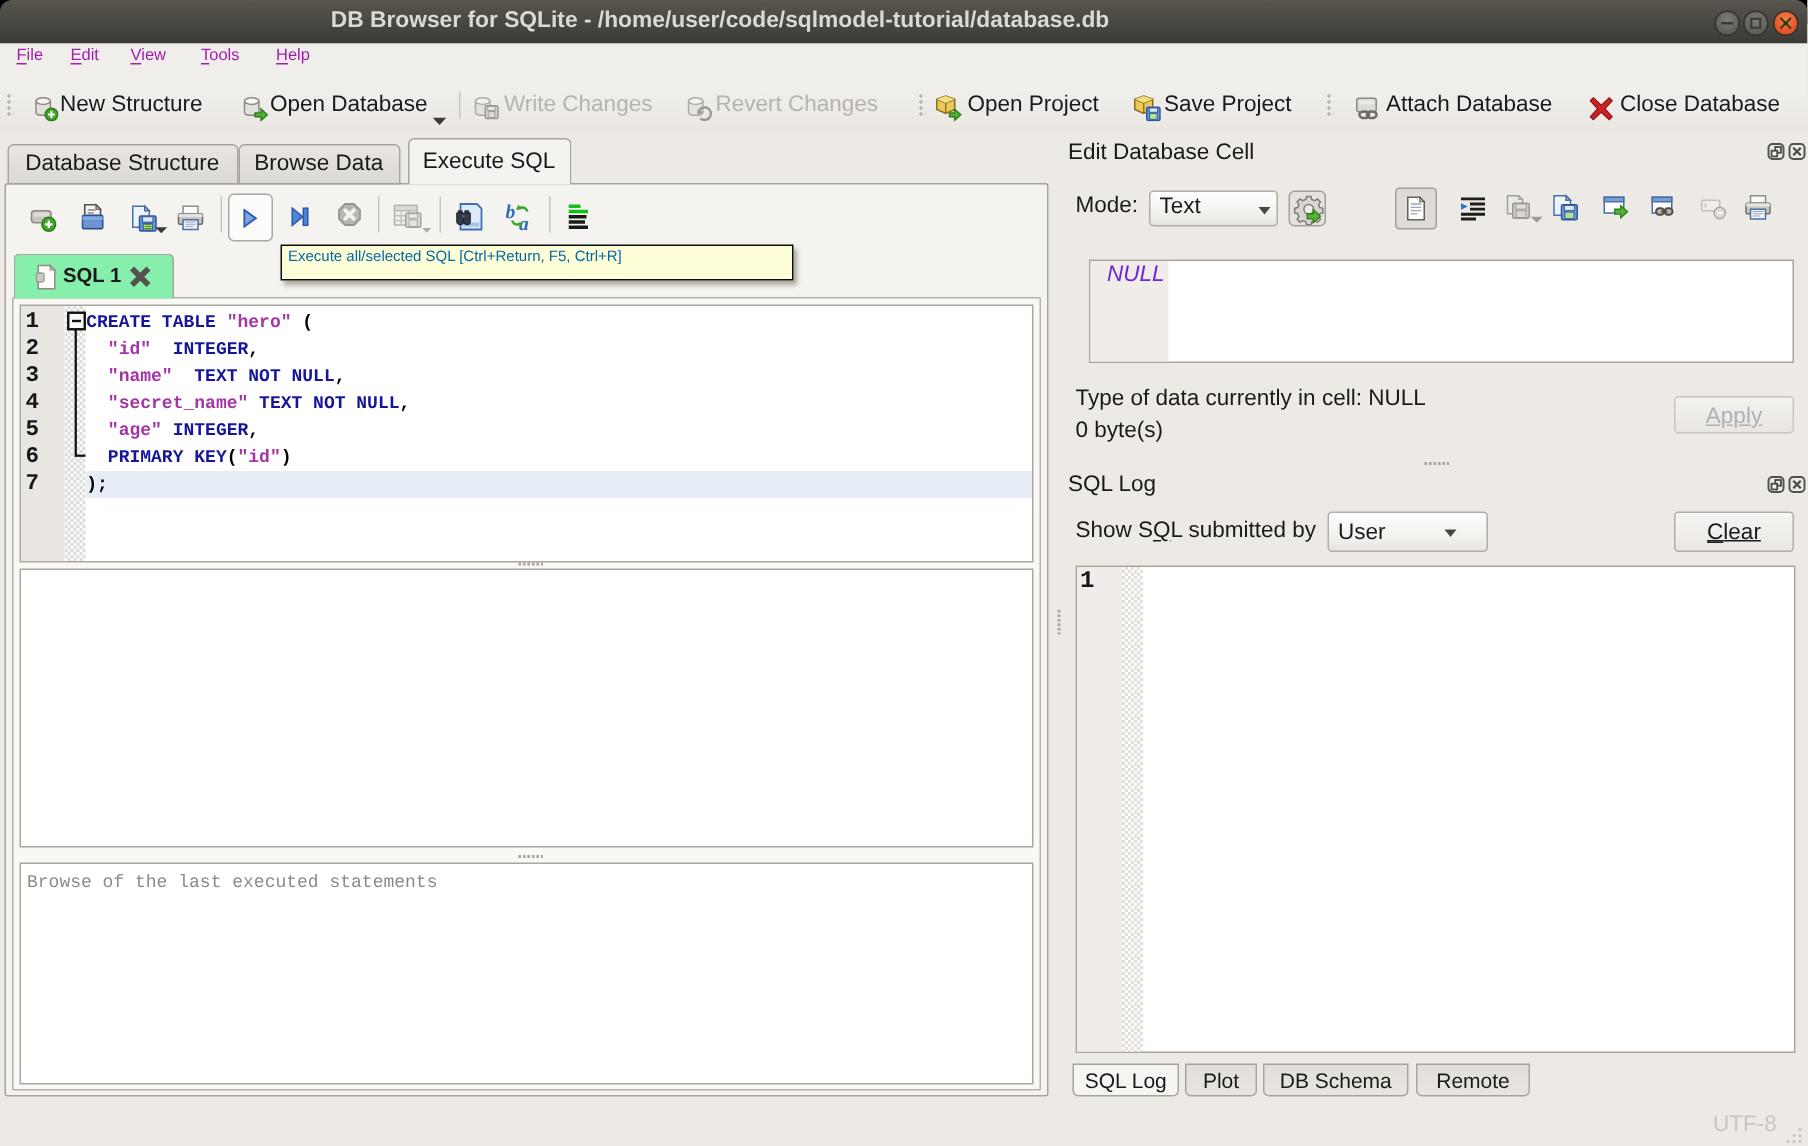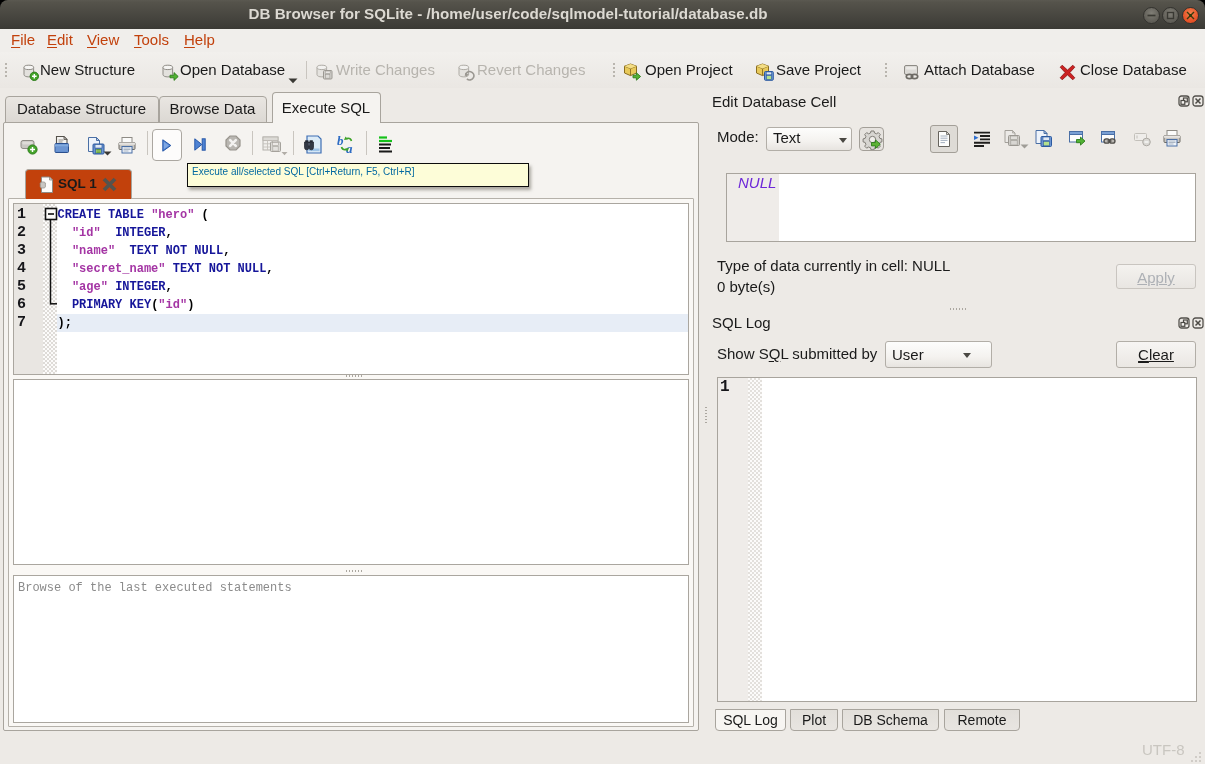--- a/index.html
+++ b/index.html
@@ -4,32 +4,32 @@
 <style>
 html,body{margin:0;padding:0;}
 body{width:1205px;height:764px;position:relative;overflow:hidden;
   font-family:"Liberation Sans",sans-serif;background:#edeae6;}
 .abs{position:absolute;}
 
 #titlebar{left:0;top:0;width:1205px;height:29px;
   background:linear-gradient(#5b5951,#55534b 8%,#3c3b36 96%,#393833);
   border-radius:8px 8px 0 0;}
 #titletext{left:0;top:5px;width:960px;text-align:center;
-  font-size:15.2px;font-weight:bold;color:#dcd9d2;letter-spacing:0;padding-left:28px;}
+  font-size:15.2px;font-weight:bold;color:#dcd9d2;letter-spacing:0;}
 .winbtn{top:7px;width:17px;height:17px;border-radius:50%;
   background:radial-gradient(circle at 50% 35%,#807e76,#5f5d56 70%);
   border:1px solid #33322e;box-sizing:border-box;}
 #btnmin{left:1143px;}
 #btnmax{left:1162px;}
 #btnclose{left:1182px;background:radial-gradient(circle at 50% 35%,#f4824d,#e8552a 60%,#d9491e);}
 .winbtn svg{position:absolute;left:0;top:0;}
 
 #menubar{left:0;top:29px;width:1205px;height:23px;background:#f0eeeb;
   border-bottom:1px solid #d8d4cf;}
-#menubar .mi{position:absolute;top:2px;font-size:15px;color:#c2410c;}
+#menubar .mi{position:absolute;top:2px;font-size:11px;color:#a21caf;}
 .mn{text-decoration:underline;text-underline-offset:2px;}
 
 #toolbar{left:0;top:52px;width:1205px;height:36px;
   background:linear-gradient(#f2f0ed,#eae7e3);
   border-bottom:1px solid #b9b5ae;}
 .tbitem{position:absolute;top:9px;font-size:15px;color:#1a1a1a;white-space:nowrap;}
 .tbdis{color:#b7b4ae;}
 .handle{position:absolute;top:10px;width:5px;height:16px;
   background-image:radial-gradient(circle,#b9b5ae 1px,transparent 1.2px);
   background-size:4px 4px;}
@@ -263,22 +263,22 @@
 
     <svg class="abs" style="left:379px;top:14px;" width="15" height="17" viewBox="0 0 15 17">
       <path d="M0 1.5 h8" stroke="#14c11a" stroke-width="2.2"></path>
       <path d="M0 5 h13" stroke="#14c11a" stroke-width="2.2"></path>
       <path d="M0 8.5 h12 M0 12 h11 M0 15.5 h13" stroke="#1a1a1a" stroke-width="2.2"></path>
     </svg>
   </div>
   <div class="dots-h" style="left:345px;top:287px;"></div>
   <div class="dots-h" style="left:345px;top:482px;"></div>
 
-  <div id="sqltab" class="abs" style="left:25px;top:81px;width:107px;height:30px;box-sizing:border-box;
-    background:#c2410c;border:1px solid #a8a49d;border-bottom:none;border-radius:4px 4px 0 0;z-index:2;">
+  <div id="sqltab" class="abs" style="left:9px;top:81px;width:107px;height:30px;box-sizing:border-box;
+    background:#86efac;border:1px solid #a8a49d;border-bottom:none;border-radius:4px 4px 0 0;z-index:2;">
     <svg class="abs" style="left:11px;top:6px;" width="17" height="18" viewBox="0 0 17 18">
       <path d="M4.5 1 h8 l3 3 v12.5 h-11 z" fill="#fcfbfa" stroke="#8e8b85"></path>
       <path d="M12.5 1 l3 3 h-3 z" fill="#d8d6d2" stroke="#8e8b85" stroke-width=".8"></path>
       <ellipse cx="5.8" cy="7.2" rx="2.6" ry="1.3" fill="#c9c7c3" stroke="#8e8b85" stroke-width=".7"></ellipse>
       <path d="M3.2 7.2 v3.6 c0 .7 1.2 1.3 2.6 1.3 s2.6-.6 2.6-1.3 V7.2" fill="#c9c7c3" stroke="#8e8b85" stroke-width=".7"></path>
     </svg>
     <span class="abs" style="left:32px;top:6px;font-size:13.5px;font-weight:bold;color:#1a1a1a;">SQL 1</span>
     <svg class="abs" style="left:76px;top:7px;" width="15" height="15" viewBox="0 0 15 15">
       <path d="M2 2 L13 13 M13 2 L2 13" stroke="#55534e" stroke-width="3.8" stroke-linecap="butt"></path>
     </svg>

